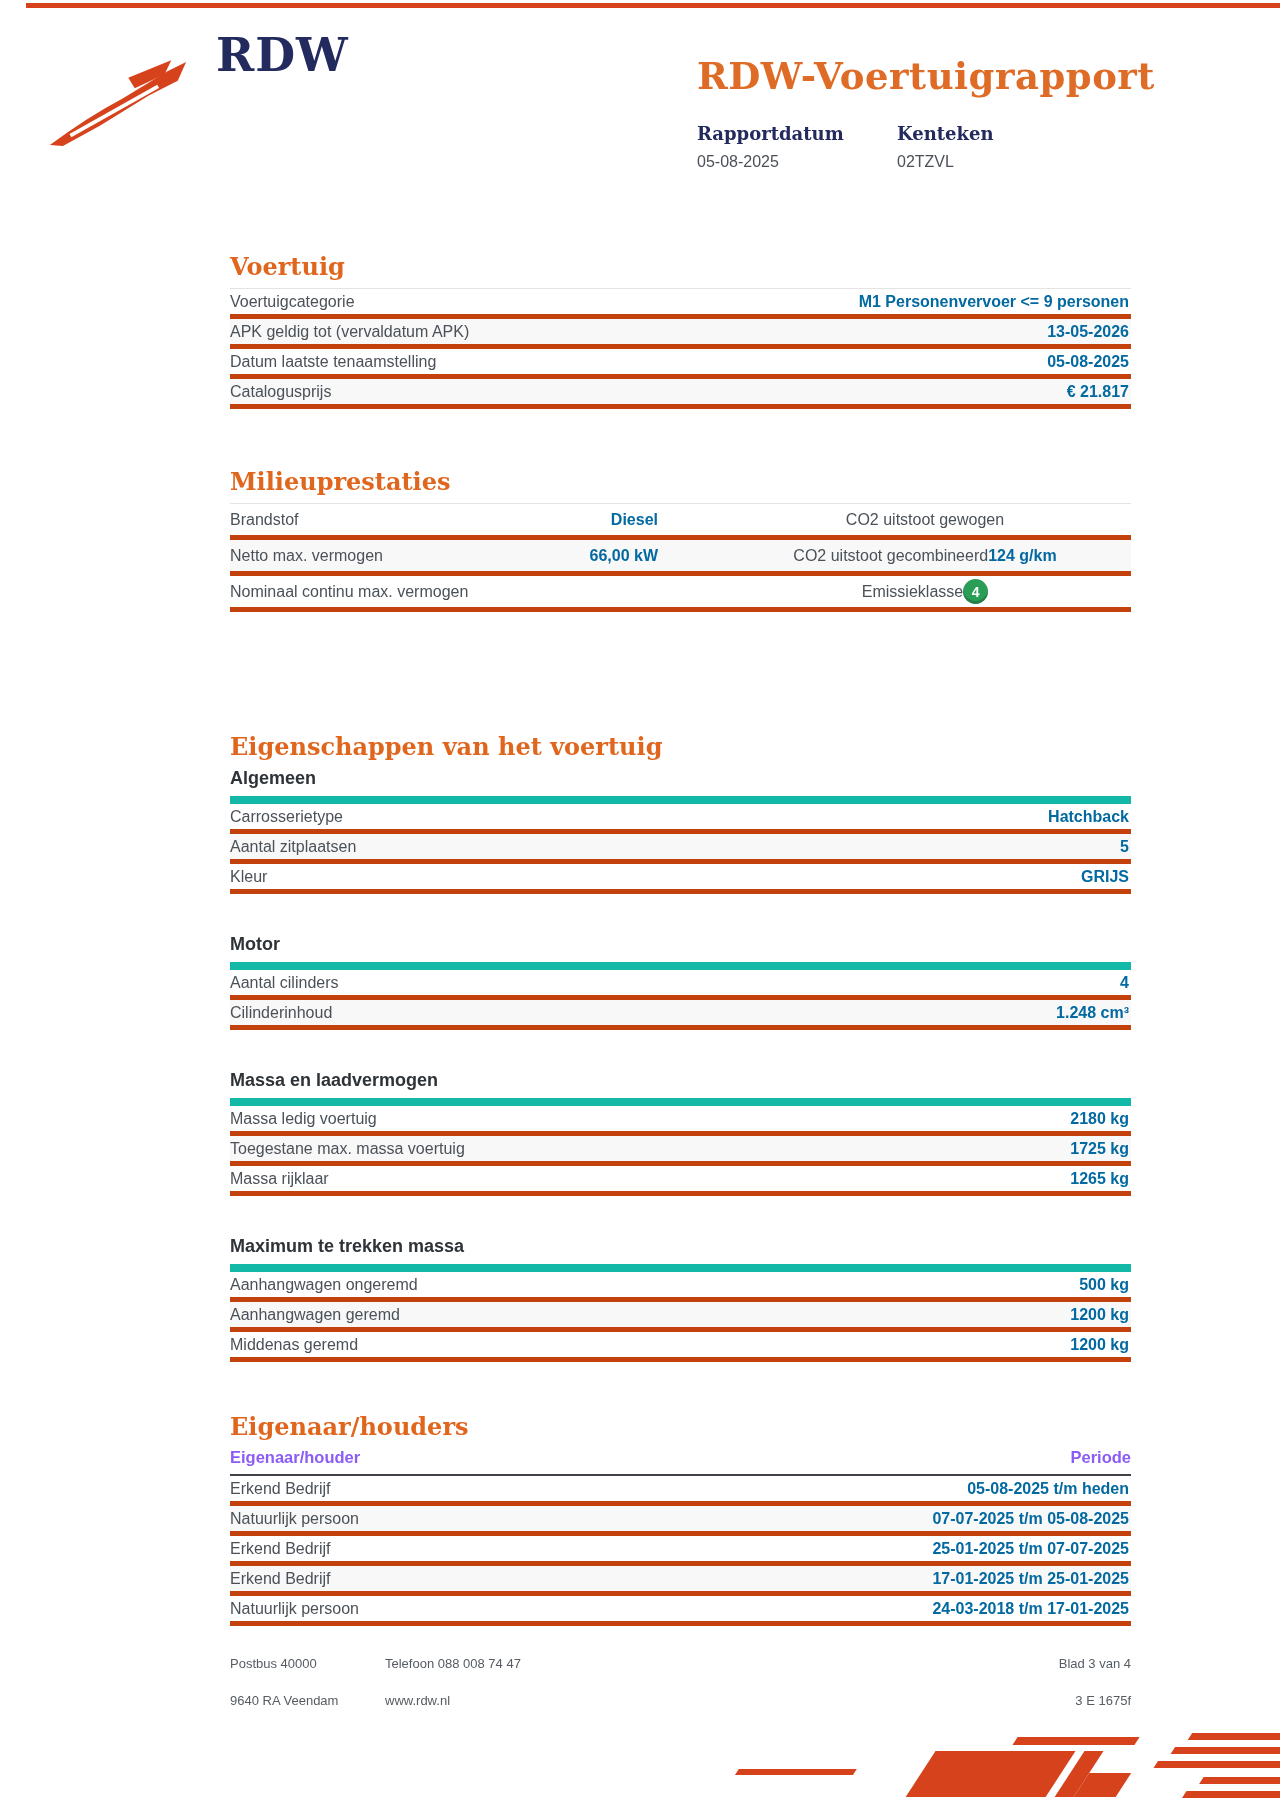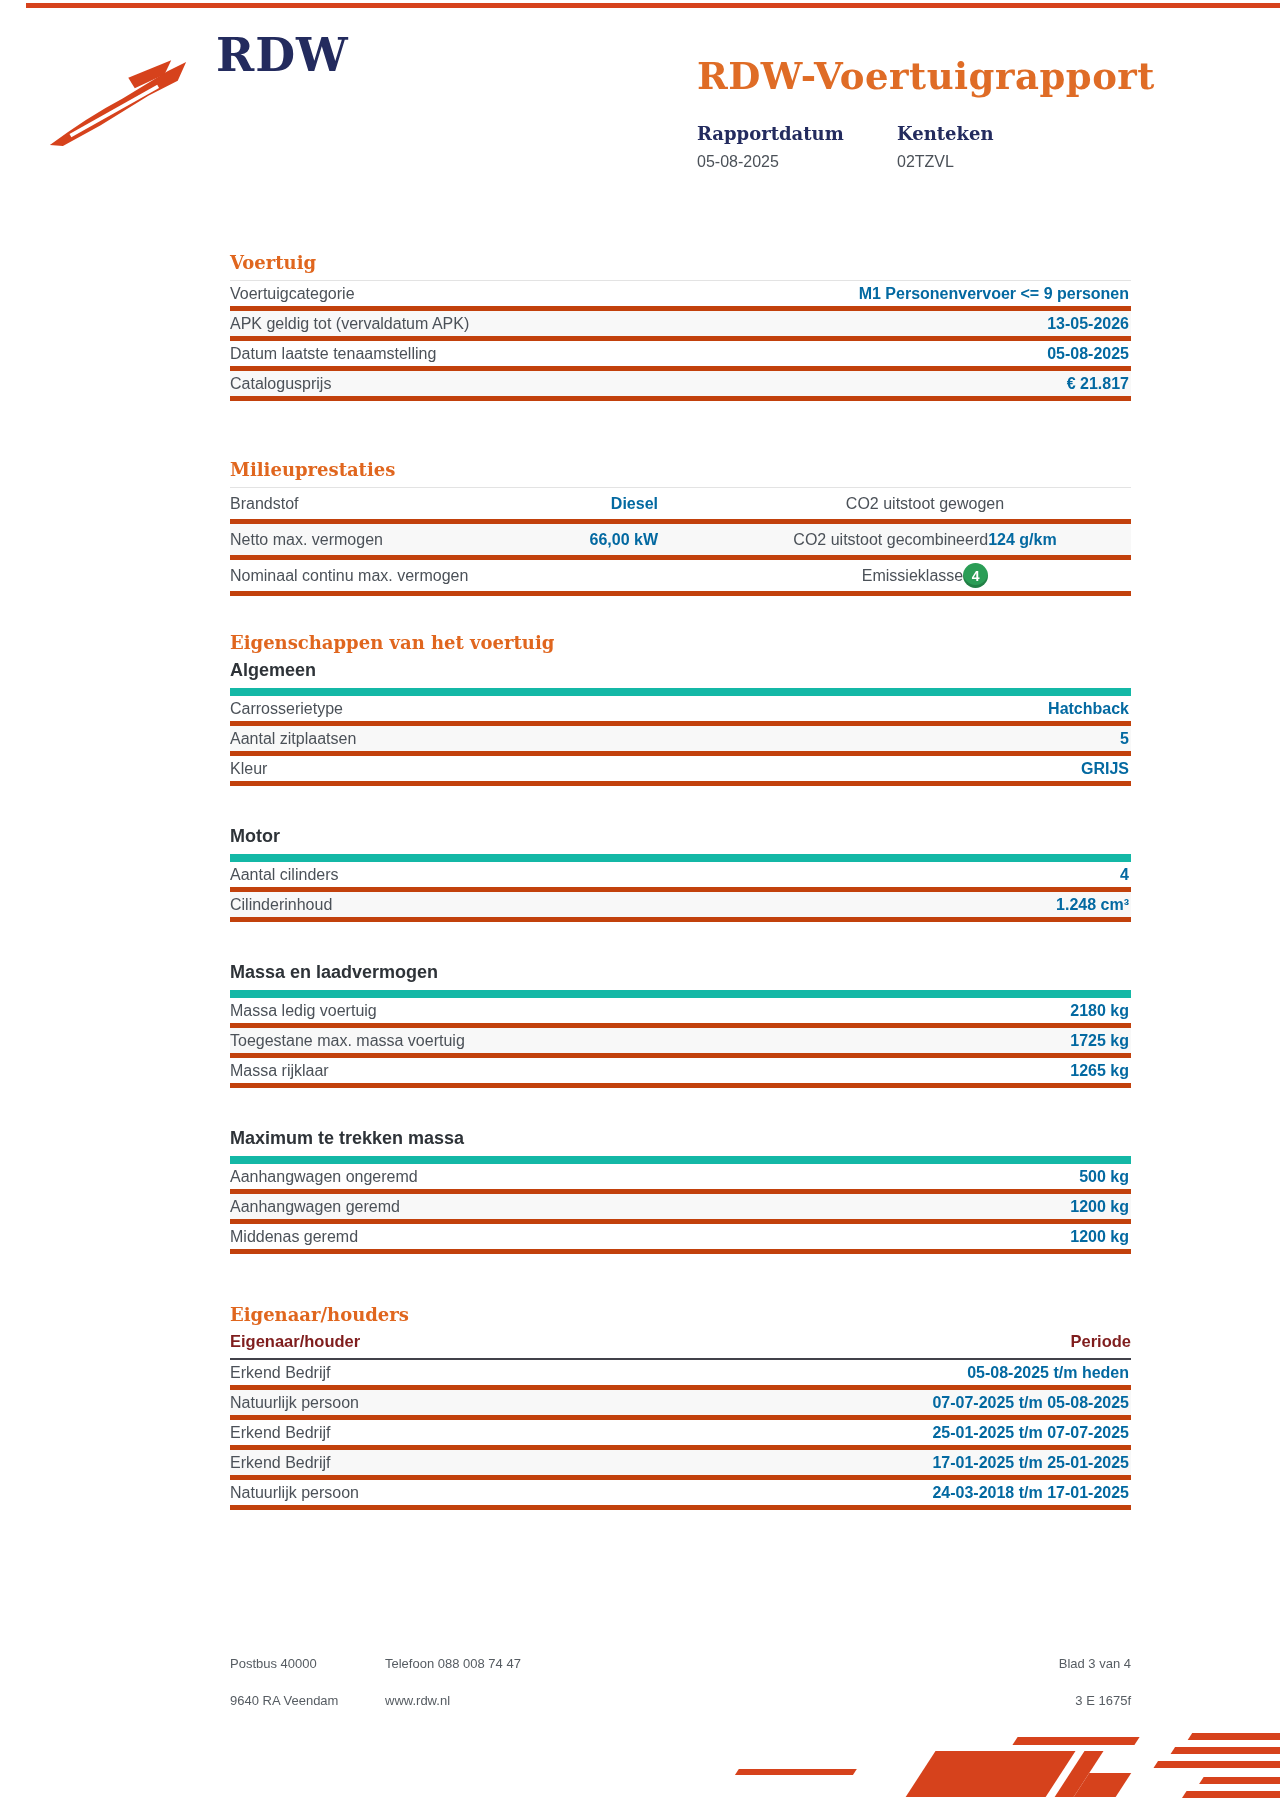--- a/index.html
+++ b/index.html
@@ -24,21 +24,21 @@
     color:#df6c26; letter-spacing:0.5px; line-height:1.1;
   }
   .meta { display:flex; margin-top:26px; }
   .meta-col { width:200px; }
   .meta-label { font-family:"DejaVu Serif", serif; font-weight:700; font-size:18px; color:#232b5e; }
   .meta-value { font-size:16px; margin-top:9px; color:#4b5158; }
 
   
   .content { position:absolute; left:230px; top:252px; width:901px; }
   .section-title {
-    font-family:"DejaVu Serif", serif; font-weight:700; font-size:18px;
+    font-family:"DejaVu Serif", serif; font-weight:700; font-size:24px;
     color:#e0661e; margin-bottom:7px;
   }
   .tbl { border-top:1px solid #e3e3e3; }
   .row {
     display:flex; justify-content:space-between; align-items:center;
     height:30px; border-bottom:5px solid #c2410c; font-size:16px; padding:0 2px 0 0;
   }
   .row:nth-child(even) { background:#f8f8f8; }
   .row .lbl { color:#4b5158; }
   .row .val { color:#0369a1; text-align:right;font-weight:bold; }
@@ -50,33 +50,33 @@
   .m-right .rv { display:flex; align-items:center; gap:6px; }
   .badge {
     width:25px; height:25px; border-radius:50%; background:#2a9d56; color:#fff;
     font-size:14px; font-weight:700; display:flex; align-items:center; justify-content:center;
     box-shadow: inset 0 -3px 0 rgba(0,0,0,0.18);
   }
   .badge:empty { display:none; }
   .val:empty { display:none; }
 
   .sec-milieu { margin-top:58px; }
-  .sec-eigenschappen { margin-top:36px; }
+  .sec-eigenschappen { margin-top:120px; }
   .group { margin-top:0; }
   .group + .group { margin-top:40px; }
   .group-title {
     font-size:18px; font-weight:700; color:#2e3338;
     padding-bottom:7px; border-bottom:8px solid #14b8a6;
   }
   .group .tbl { border-top:none; }
 
   .sec-eigenaars { margin-top:50px; }
   .owners-header {
     display:flex; justify-content:space-between; font-weight:700; font-size:16.5px;
-    color:#7f1d1d; padding-bottom:7px; border-bottom:2px solid #41414a; margin-top:2px;
+    color:#8b5cf6; padding-bottom:7px; border-bottom:2px solid #41414a; margin-top:2px;
   }
 
   
   .footer { position:absolute; left:230px; top:1656px; width:901px; font-size:13px; color:#565c62; }
   .footer-line { display:flex; margin-bottom:22px; }
   .f-col1 { width:155px; }
   .f-col2 { flex:1; }
   .f-col3 { text-align:right; width:160px; }
 
   .stripes { position:absolute; left:640px; bottom:-3px; }

